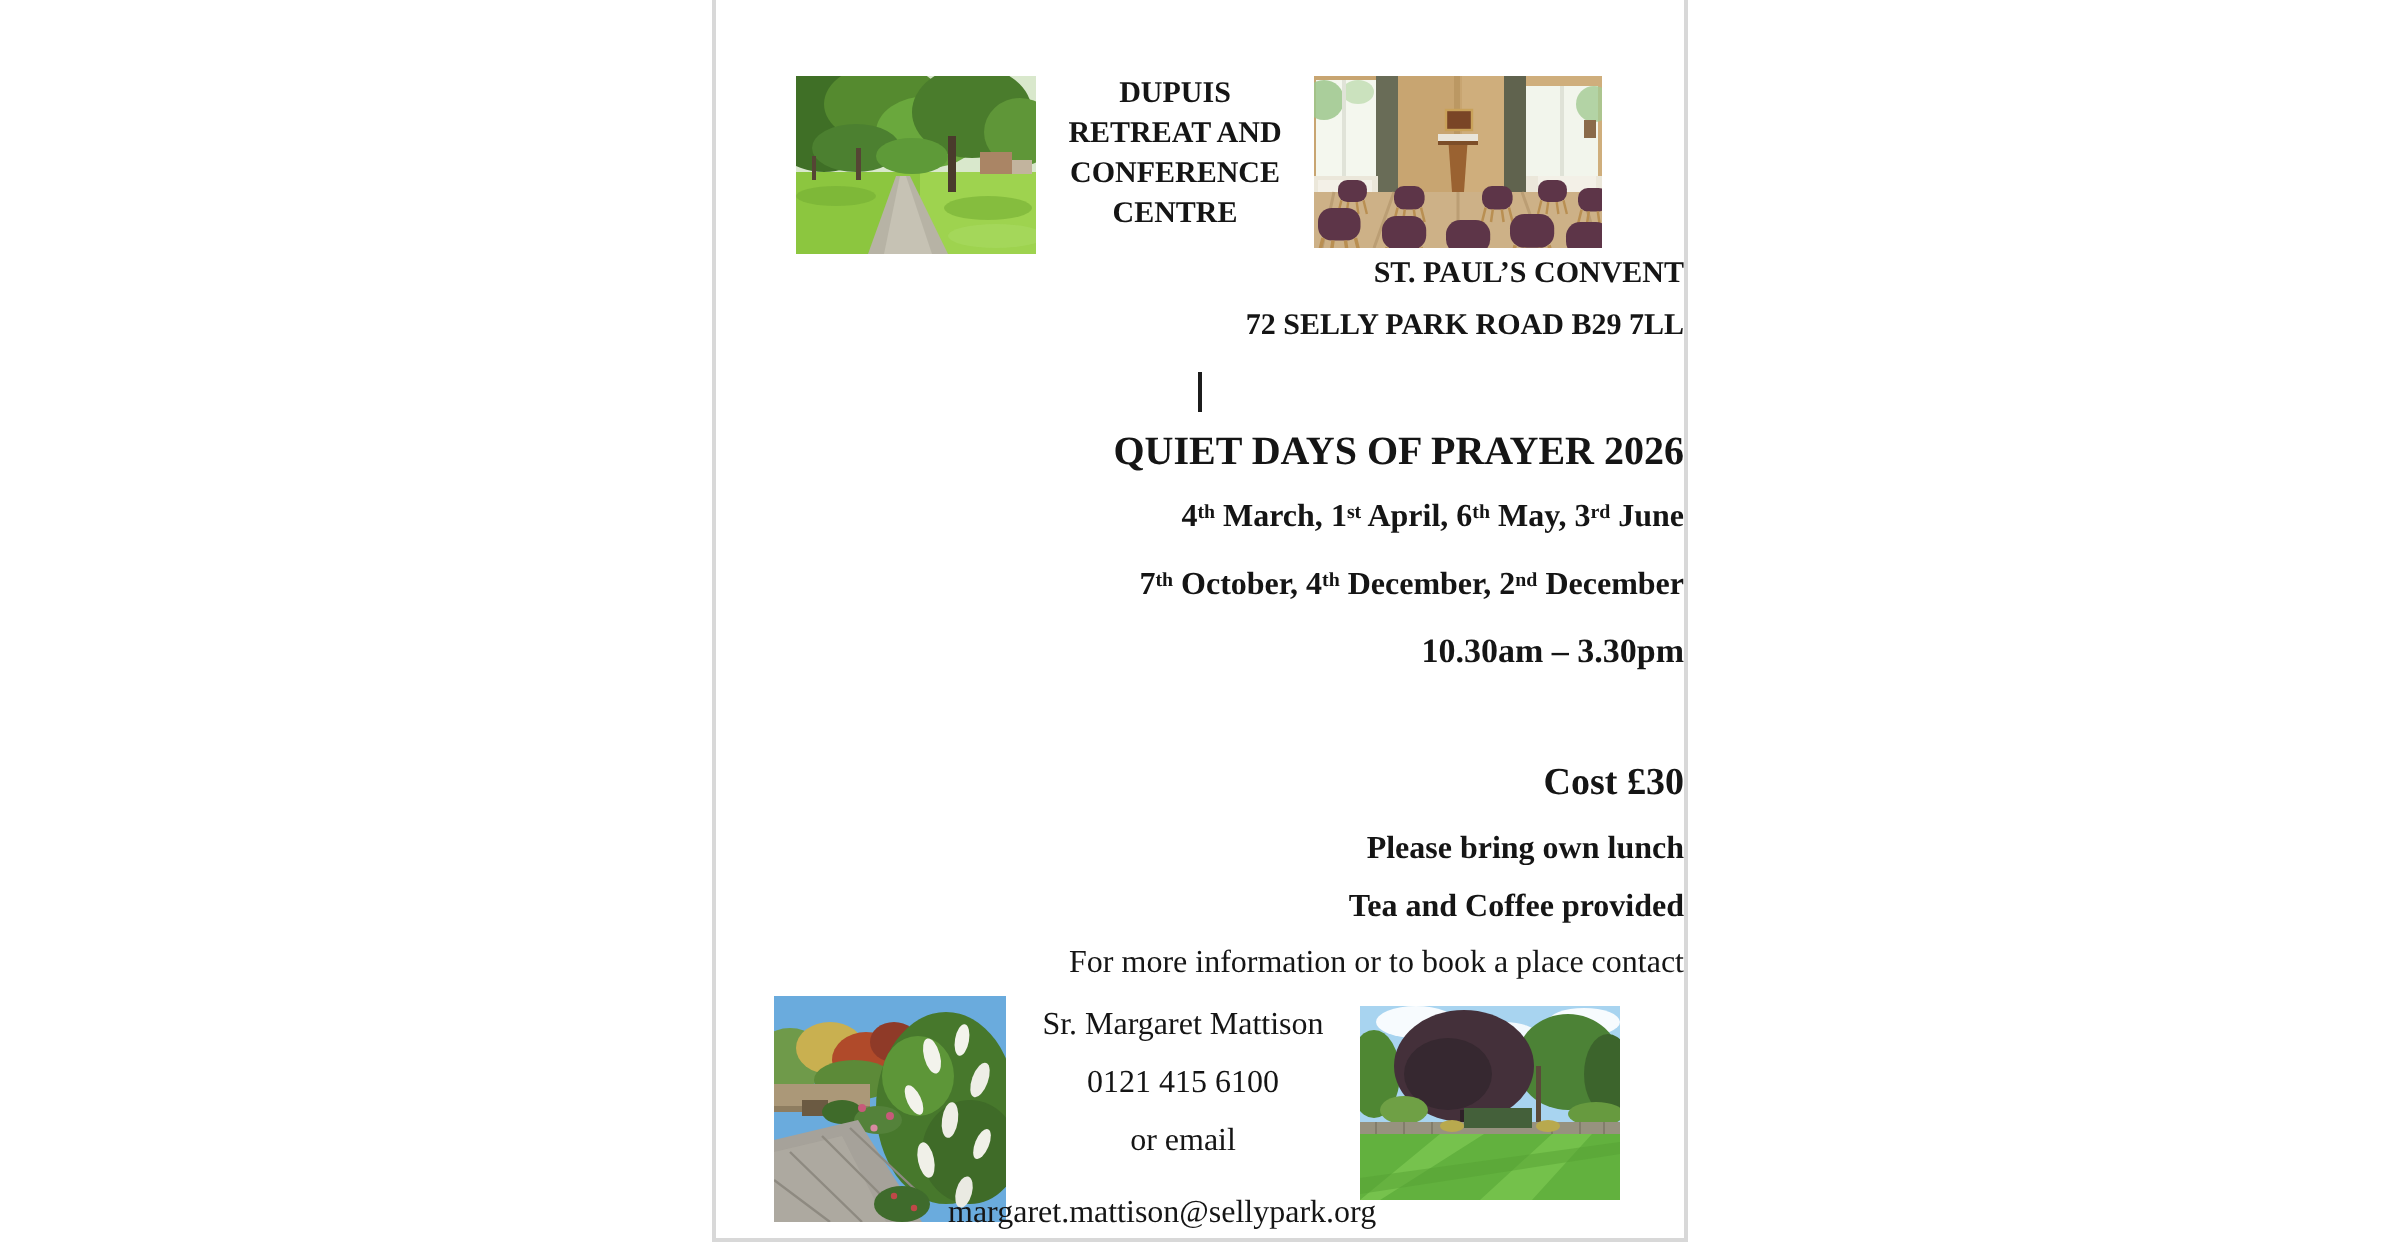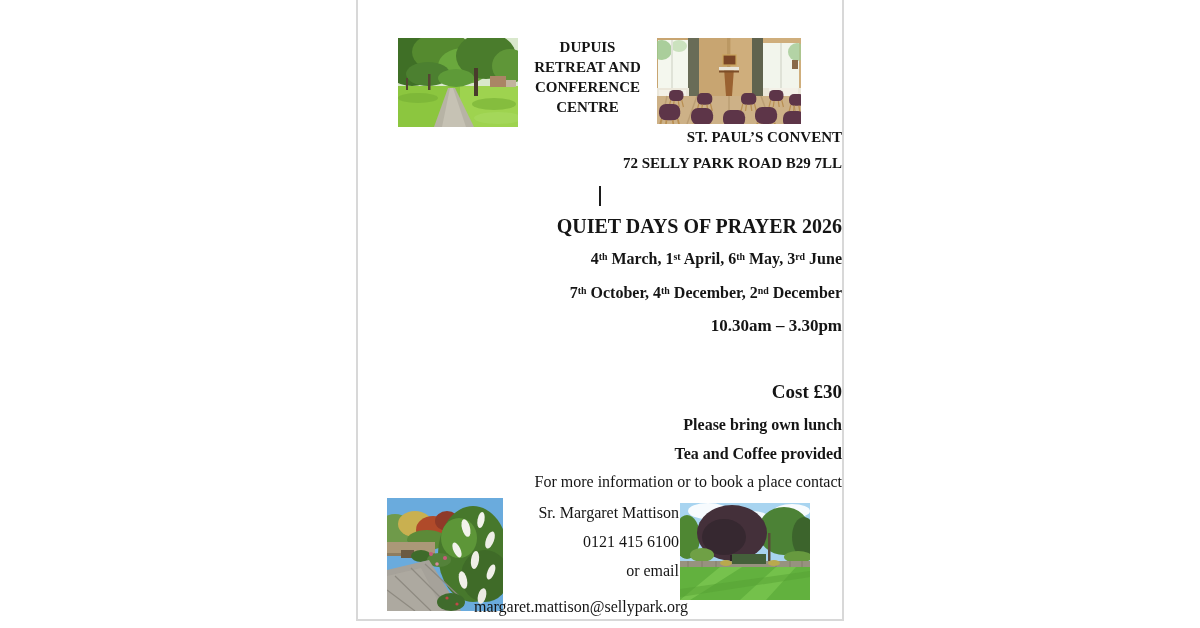--- a/index.html
+++ b/index.html
@@ -20,21 +20,21 @@
   .f16 { font-size:16px; line-height:21px;padding-left:44px; }
   .f17 { font-size:17px; line-height:22px; }
   .f19 { font-size:19px; line-height:24px; }
   .f20 { font-size:20px; line-height:26px; }
   .orgtitle { position:absolute; left:158px; top:37px; width:143px; text-align:center;
               font-weight:bold; font-size:15px; line-height:20px; }
   sup.ord { font-size:62%; vertical-align:baseline; position:relative; top:-0.45em; font-weight:bold; }
   .caret { position:absolute; left:241px; top:186px; width:2px; height:20px; background:#1c1c1c; }
   .photo { position:absolute; line-height:0; }
   .photo svg { display:block; }
-  .contact { position:absolute; left:146px; top:503px; width:175px; text-align:right;
+  .contact { position:absolute; left:146px; top:503px; width:175px; text-align:center;
              font-size:16px; line-height:20px; }
   .contact .cline { margin-bottom:9px; white-space:nowrap; }
   .email { position:absolute; left:116px; top:597px; width:314px; text-align:left;
            font-size:16px; line-height:20px; white-space:nowrap; }
 </style>
 </head>
 <body>
 
 <div class="canvas">
   <div class="page">

